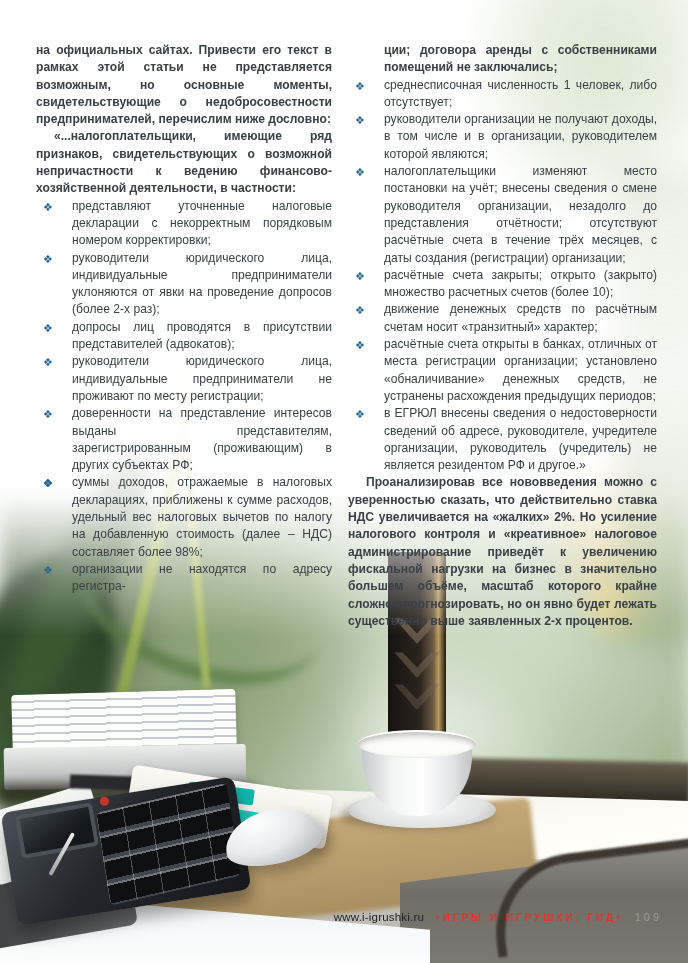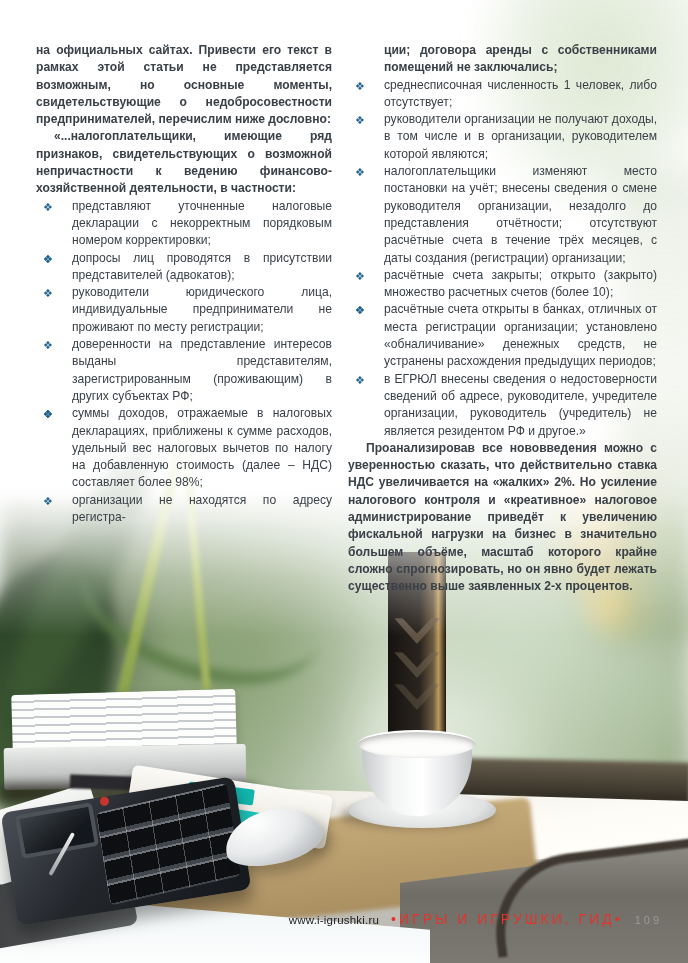--- a/index.html
+++ b/index.html
@@ -108,21 +108,21 @@
   .col p{margin:0;font-weight:bold;}
   .ind{text-indent:18px;}
   .cont{padding-left:36px;}
   .col ul{list-style:none;margin:0;padding:0;}
   .col li{position:relative;padding-left:36px;}
   .blt{position:absolute;left:7px;top:1px;color:#1f6391;font-size:11px;}
 
   
   .footer{position:absolute;top:911px;right:26px;display:flex;align-items:baseline;gap:12px;white-space:nowrap;}
   .f-site{font-size:11.5px;color:#222226;letter-spacing:.2px;}
-  .f-mag{font-size:14px;font-weight:normal;color:#e2342b;letter-spacing:3px;}
+  .f-mag{font-size:10px;font-weight:bold;color:#e2342b;letter-spacing:3px;}
   .f-page{font-size:11px;color:#9b9a96;letter-spacing:3px;text-align:center;}
 </style>
 </head>
 <body>
 
 <div class="page">
 
   <div class="photo">
     <div class="ph-base"></div>
     <div class="ph-bokeh"></div>
@@ -175,20 +175,21 @@
   <div class="col col-left">
     <p>на официальных сайтах. Привести его текст в рамках этой статьи не представляется возможным, но основные моменты, свидетельствующие о недобросовестности предпринимателей, перечислим ниже дословно:</p>
     <p class="ind">«...налогоплательщики, имеющие ряд признаков, свидетельствующих о возможной непричастности к ведению финансово-хозяйственной деятельности, в частности:</p>
     <ul>
         <li>
         <span class="blt">❖</span>
         <span>представляют уточненные налоговые декларации с некорректным порядковым номером корректировки;</span>
       </li>
         <li>
         <span class="blt">❖</span>
+        <span>руководители юридического лица, индивидуальные предприниматели уклоняются от явки на проведение допросов (более 2-х раз);</span>
       </li>
         <li>
         <span class="blt">❖</span>
         <span>допросы лиц проводятся в присутствии представителей (адвокатов);</span>
       </li>
         <li>
         <span class="blt">❖</span>
         <span>руководители юридического лица, индивидуальные предприниматели не проживают по месту регистрации;</span>
       </li>
         <li>
@@ -226,20 +227,21 @@
         <li>
         <span class="blt">❖</span>
         <span>налогоплательщики изменяют место постановки на учёт; внесены сведения о смене руководителя организации, незадолго до представления отчётности; отсутствуют расчётные счета в течение трёх месяцев, с даты создания (регистрации) организации;</span>
       </li>
         <li>
         <span class="blt">❖</span>
         <span>расчётные счета закрыты; открыто (закрыто) множество расчетных счетов (более 10);</span>
       </li>
         <li>
         <span class="blt">❖</span>
+        <span>движение денежных средств по расчётным счетам носит «транзитный» характер;</span>
       </li>
         <li>
         <span class="blt">❖</span>
         <span>расчётные счета открыты в банках, отличных от места регистрации организации; установлено «обналичивание» денежных средств, не устранены расхождения предыдущих периодов;</span>
       </li>
         <li>
         <span class="blt">❖</span>
         <span>в ЕГРЮЛ внесены сведения о недостоверности сведений об адресе, руководителе, учредителе организации, руководитель (учредитель) не является резидентом РФ и другое.»</span>
       </li>
       </ul>

